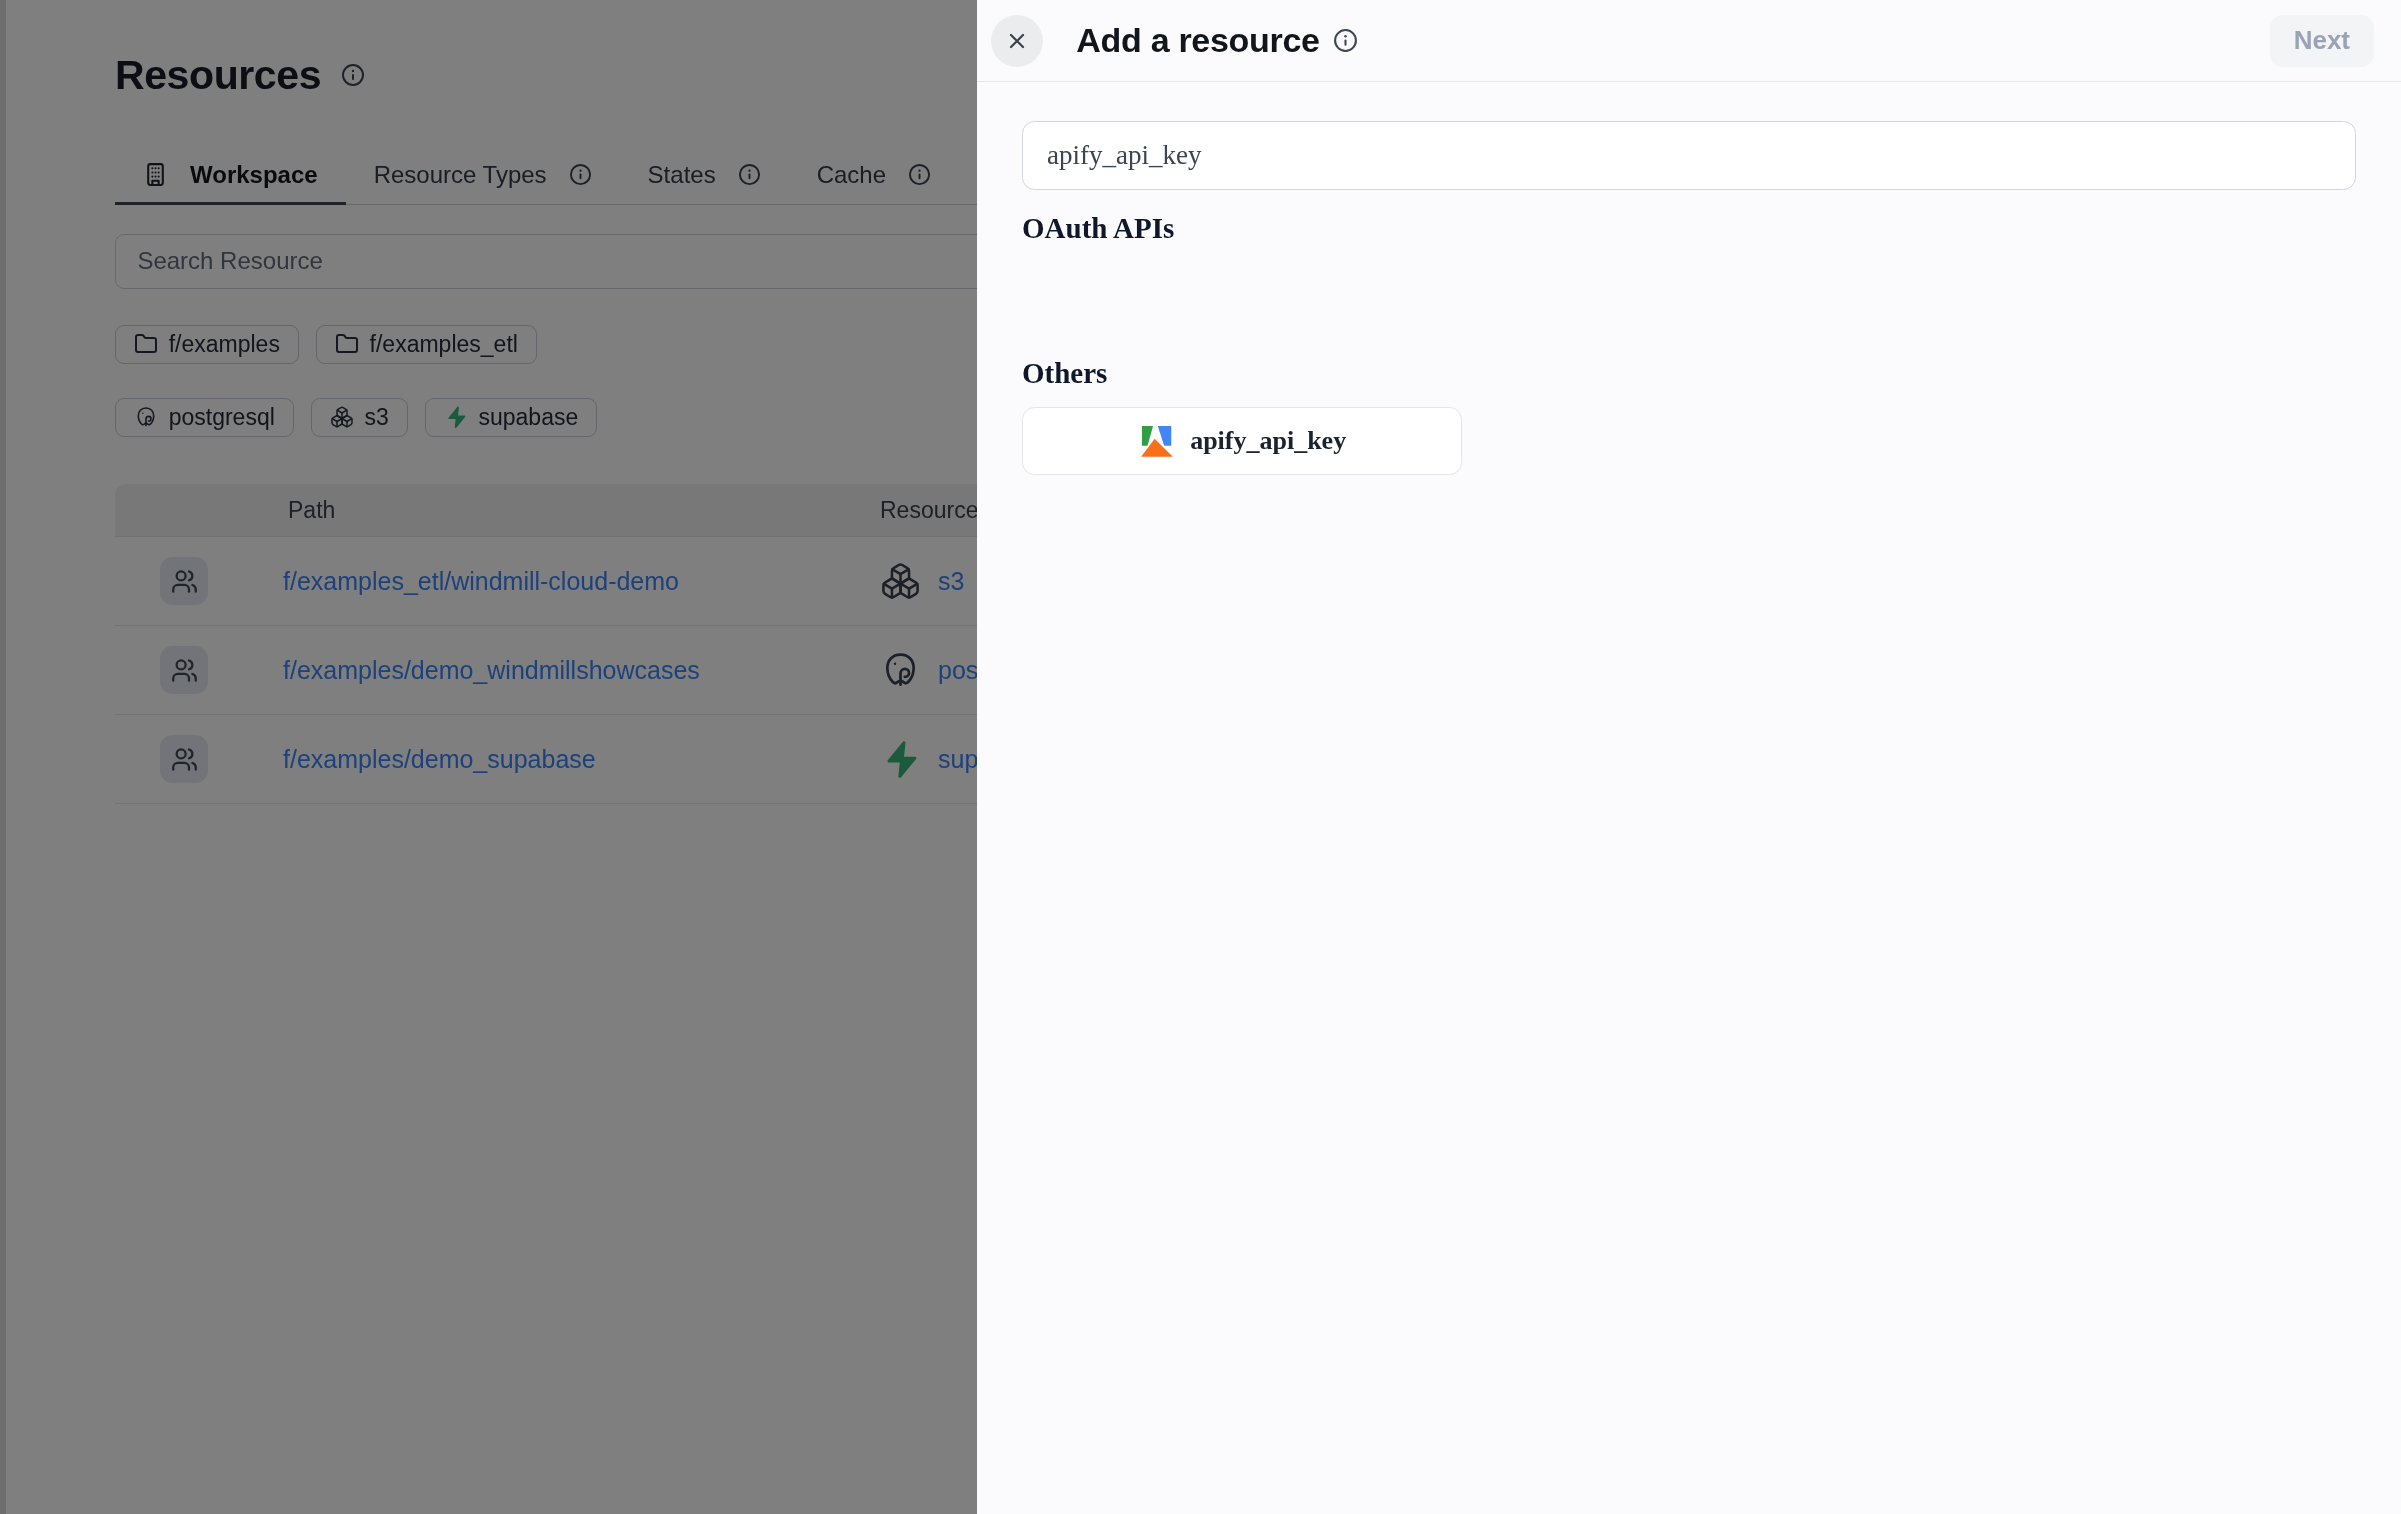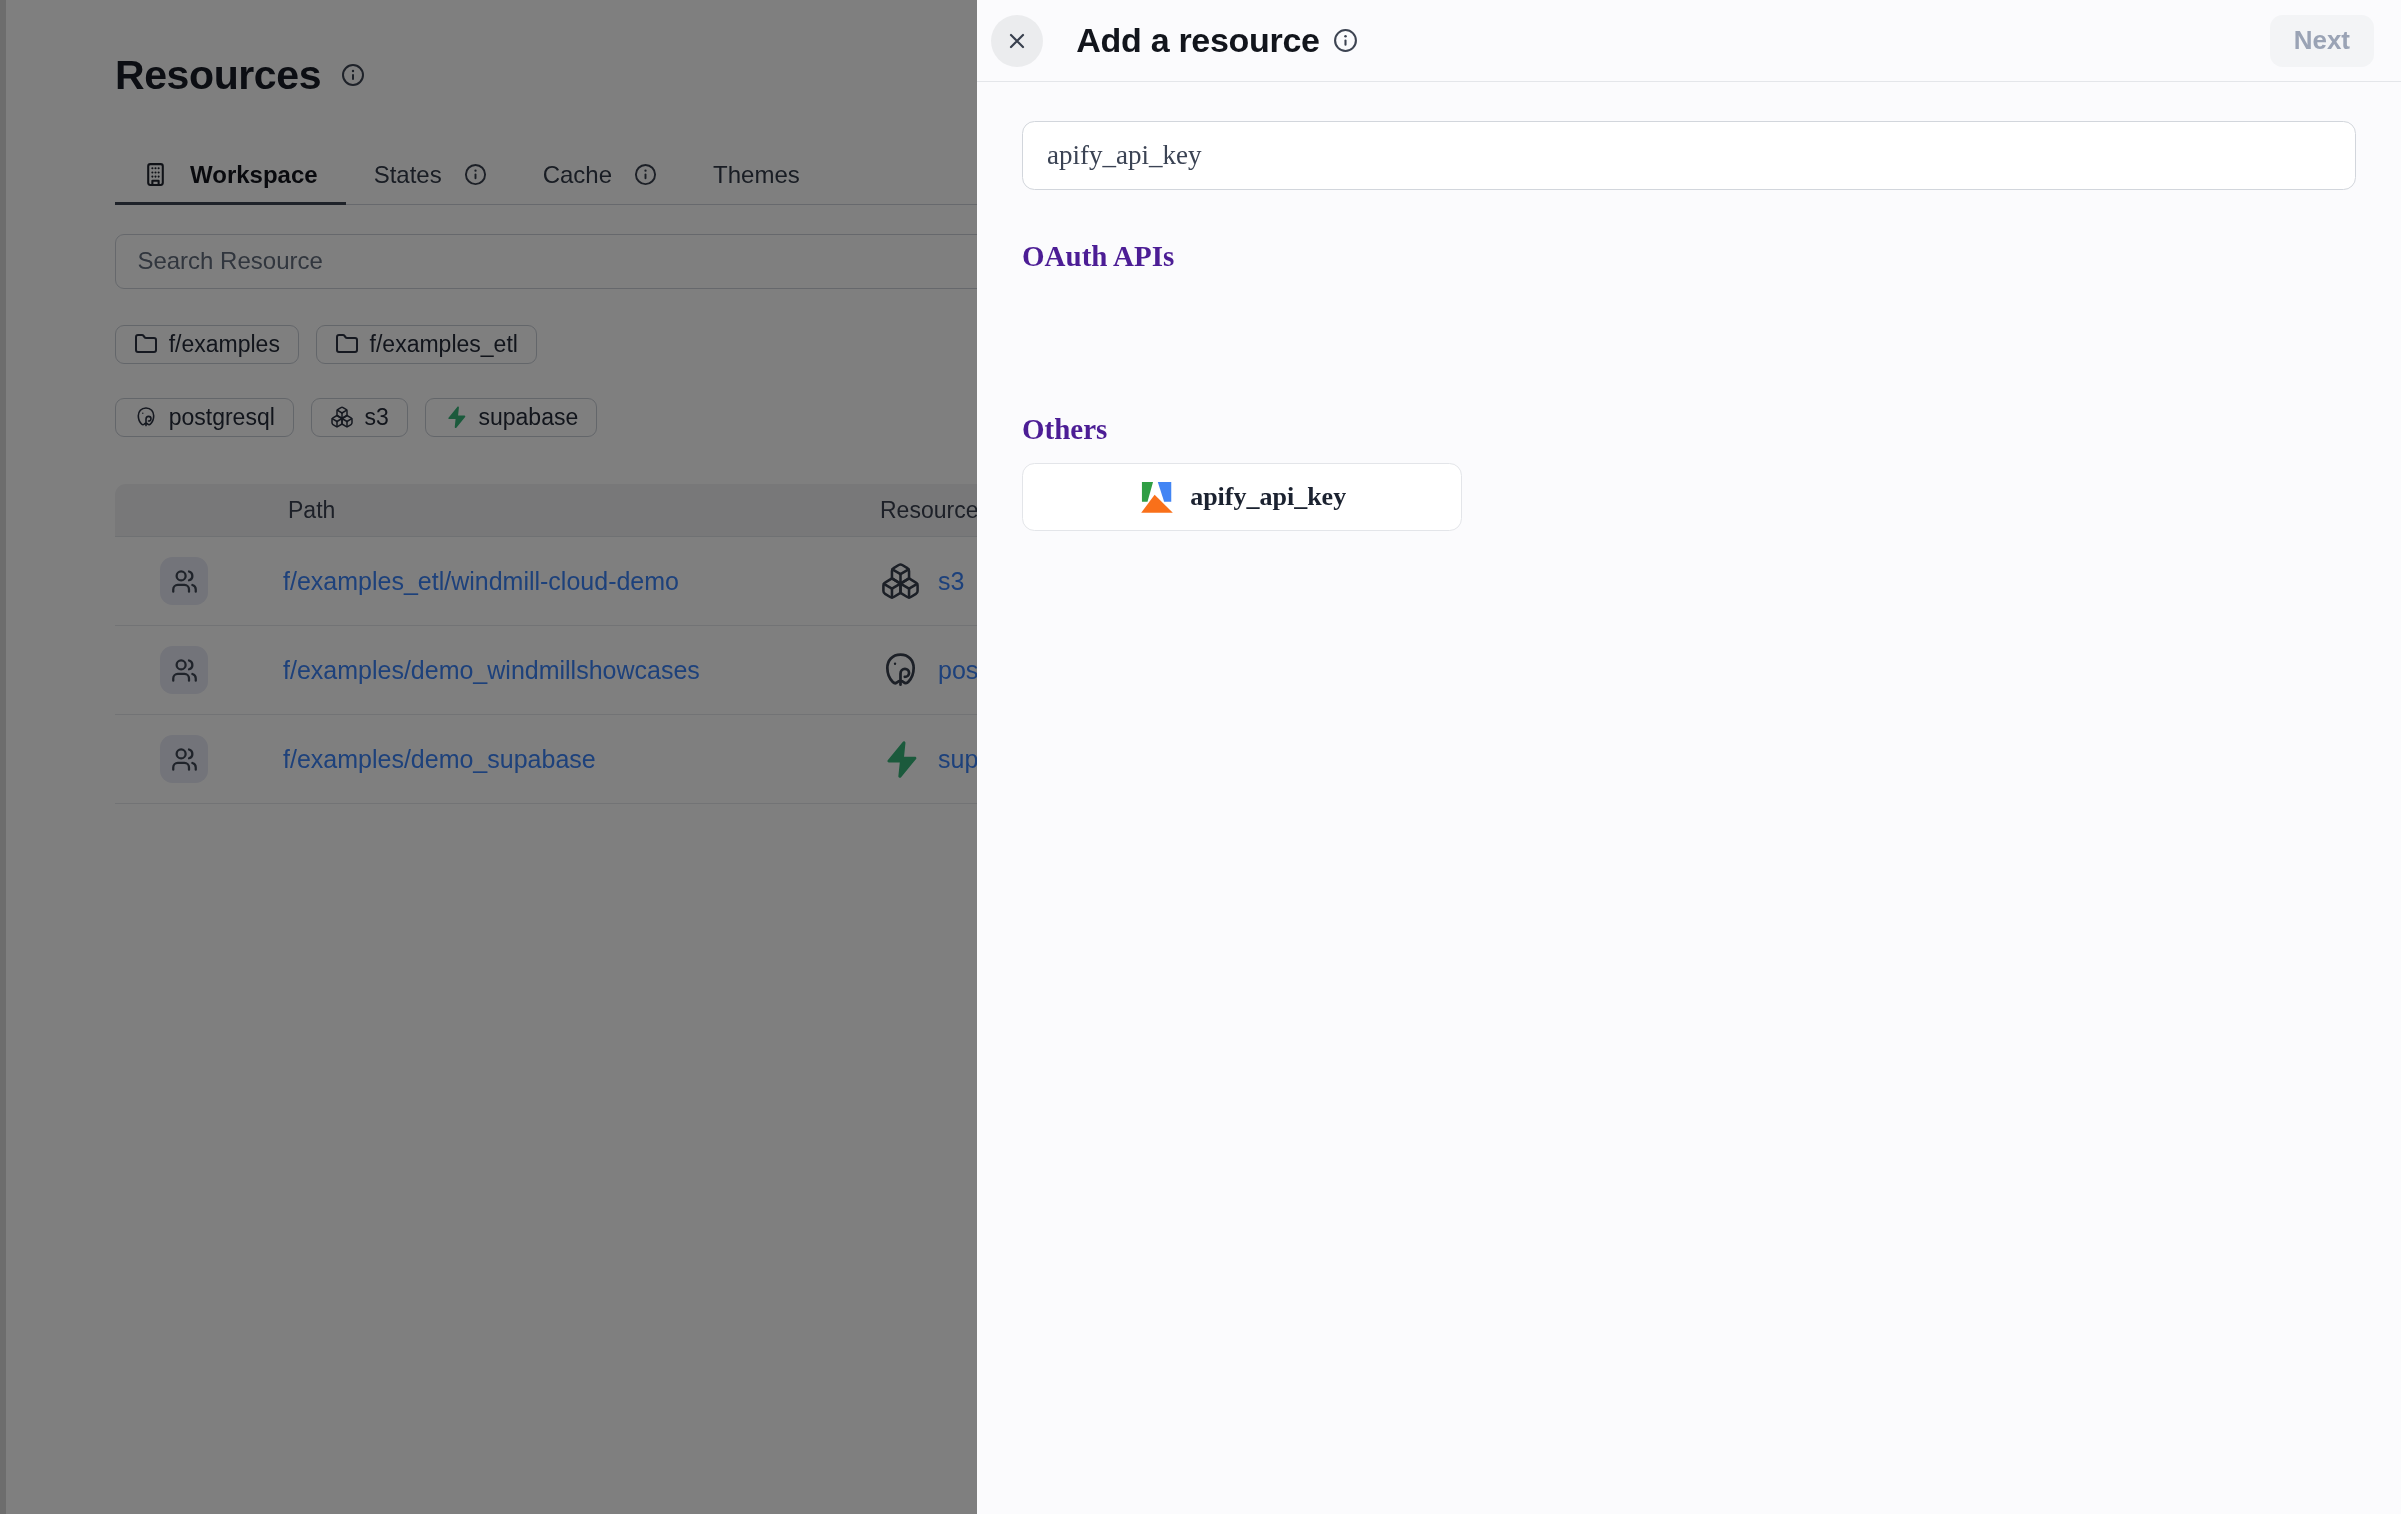--- a/index.html
+++ b/index.html
@@ -101,21 +101,21 @@
     background: #f3f4f6; color: #9aa3b5; font-family: inherit; font-size: 26px; font-weight: 700;
   }
   .next-btn:disabled { cursor: default; }
 
   .drawer-body { padding: 39px 45px 0; overflow: hidden; font-family: Liberation Serif, serif; }
   .filter-input {
     width: 100%; height: 69px; border: 1.8px solid #d2d6dc; border-radius: 12.5px;
     background: #fff; font-family: inherit; font-size: 27px; color: #3b4354;
     padding: 0 24px; outline: none; display: block;
   }
-  .section-heading { margin: 48px 0 0; font-size: 29px; font-weight: 700; color: #4c1d95; line-height: 37px; }
+  .section-heading { margin: 20px 0 0; font-size: 29px; font-weight: 700; color: #0f172a; line-height: 37px; }
   .oauth-empty { height: 88px; }
   .rt-card {
     margin-top: 15px; width: 440px; height: 68px;
     border: 1.8px solid #e3e5e9; border-radius: 12.5px; background: #ffffff;
     display: flex; align-items: center; justify-content: center; gap: 14.3px;
     font-family: inherit; font-size: 26px; font-weight: 700; color: #1b2230; cursor: pointer;
   }
   .apify-ic { width: 38px; height: 38px; }
 </style>
 </head>
@@ -192,20 +192,28 @@
     <div class="tabs">
       <div class="tab active">
         <span class="icon tab-ic">
           <svg viewBox="0 0 24 24">
               <use href="#ic-building"></use>
             </svg>
         </span>
         <span>Workspace</span>
       </div>
       <div class="tab">
+        <span>Resource Types</span>
+        <span class="icon info-ic">
+          <svg viewBox="0 0 24 24">
+              <use href="#ic-info"></use>
+            </svg>
+        </span>
+      </div>
+      <div class="tab">
         <span>States</span>
         <span class="icon info-ic">
           <svg viewBox="0 0 24 24">
               <use href="#ic-info"></use>
             </svg>
         </span>
       </div>
       <div class="tab">
         <span>Cache</span>
         <span class="icon info-ic">

